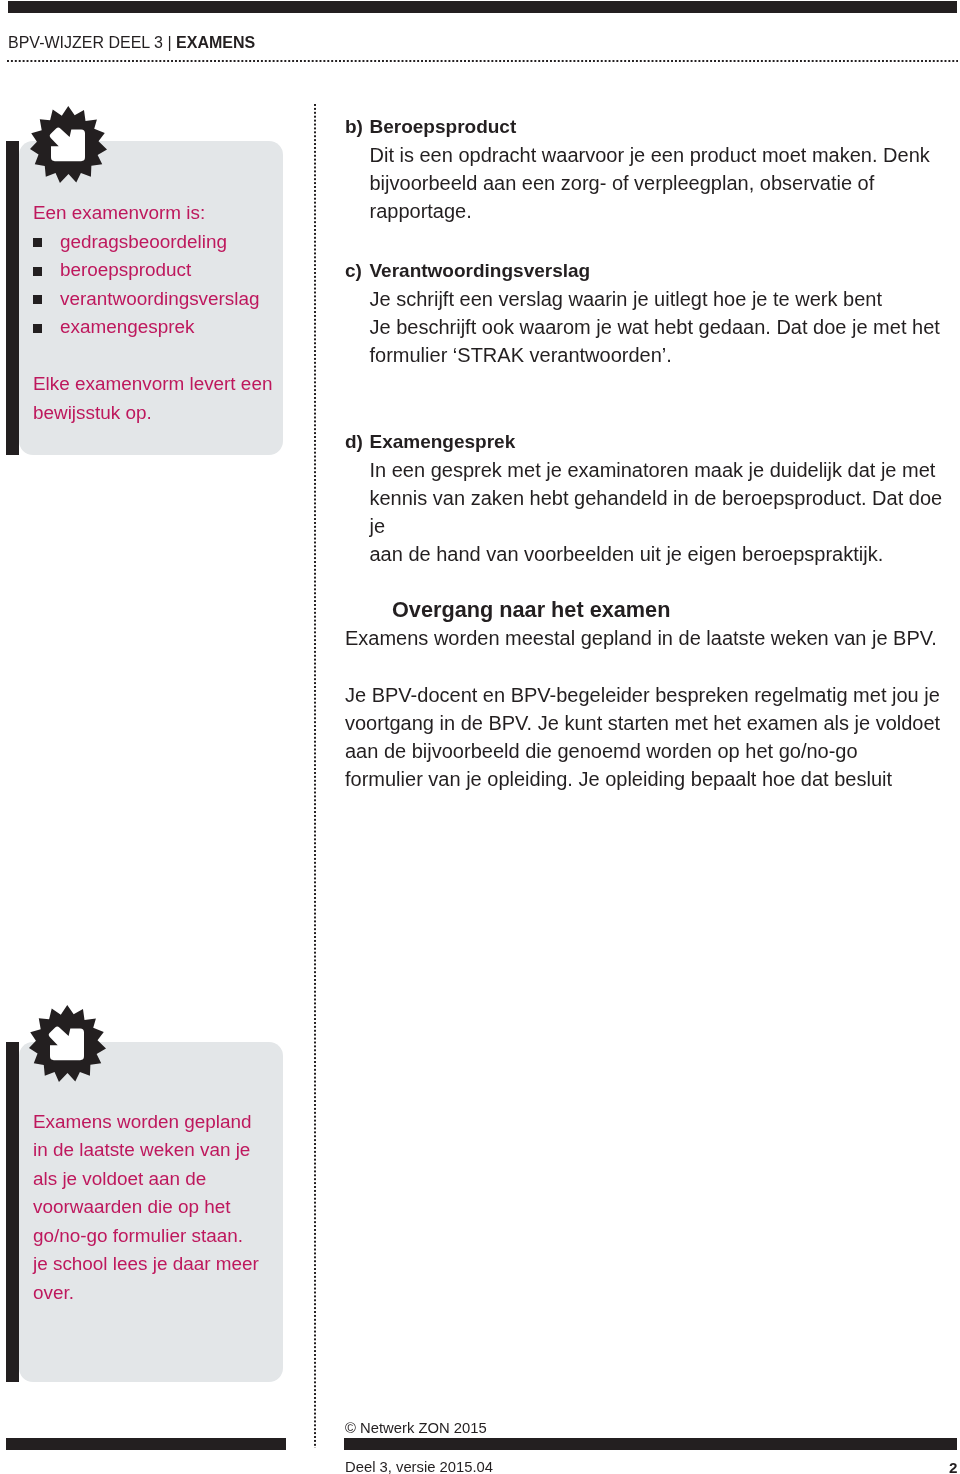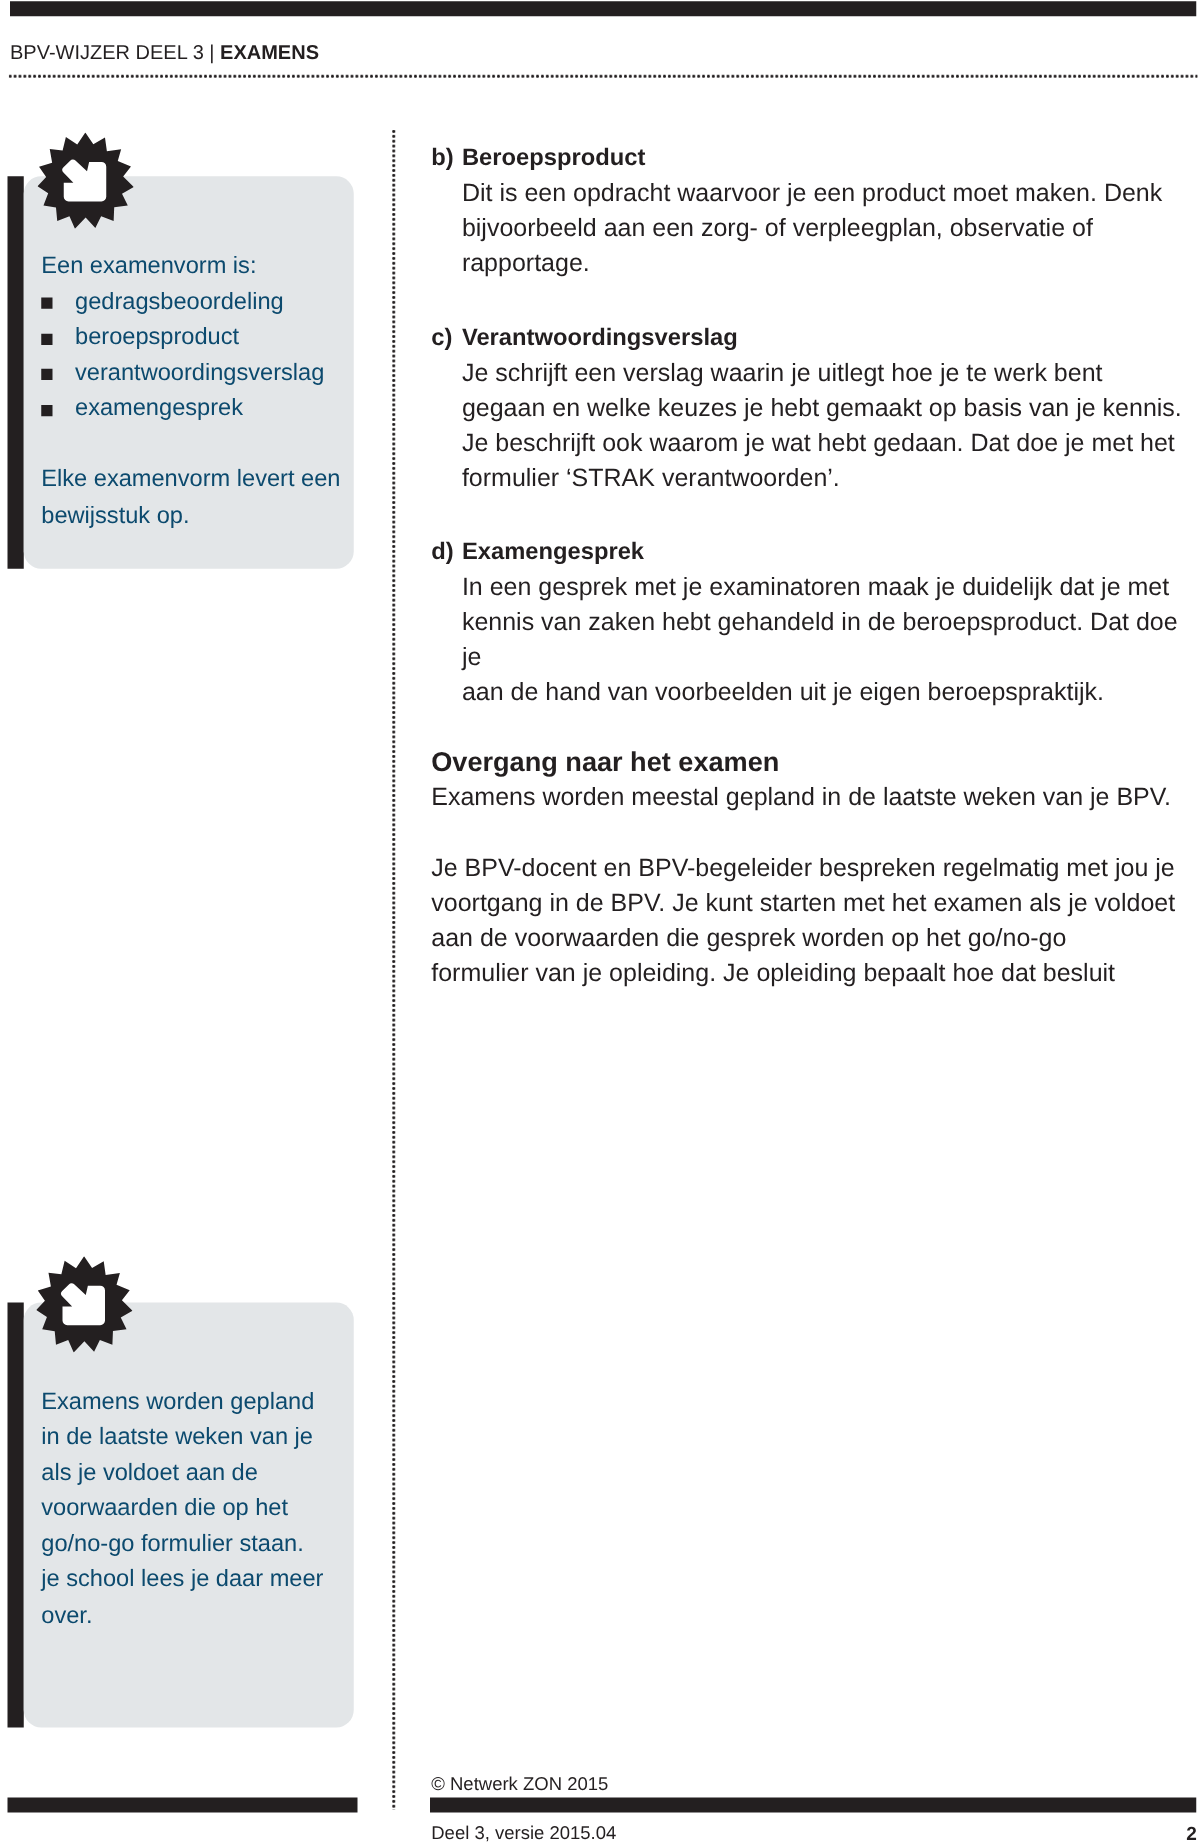--- a/index.html
+++ b/index.html
@@ -14,21 +14,21 @@
   .dotrow{position:absolute;left:7.2px;top:59.4px;width:951px;height:3.9px;
      background-image:radial-gradient(circle 1.35px at 1.15px 1.95px,#231f20 72%,rgba(255,255,255,0) 100%);
      background-size:3.92px 3.9px;background-repeat:repeat-x;}
   .dotcol{position:absolute;left:312.7px;top:103.5px;width:3.9px;height:1344px;
      background-image:radial-gradient(circle 1.35px at 1.95px 1.15px,#231f20 72%,rgba(255,255,255,0) 100%);
      background-size:3.9px 3.92px;background-repeat:repeat-y;}
 
   
   .cal-bar{position:absolute;width:13px;background:#231f20;}
   .cal-box{position:absolute;background:#e3e6e8;border-radius:14px;}
-  .cal-txt{position:absolute;font-size:18.9px;line-height:28.55px;color:#0c4a6e;}
+  .cal-txt{position:absolute;font-size:18.9px;line-height:28.55px;color:#be185d;}
   .cal-txt div{margin:0;}
   .bullets{margin:0;padding:0;list-style:none;}
   .bullets li{position:relative;padding-left:27px;}
   .bullets li .sq{position:absolute;left:-0.5px;top:10.5px;width:9px;height:9px;background:#231f20;}
   .star{position:absolute;}
 
   
   .blk{position:absolute;font-size:20px;line-height:28.2px;}
   .blk .lbl{position:absolute;left:0;top:0;font-weight:bold;font-size:19px;line-height:28.2px;}
   .ttl{font-weight:bold;font-size:19px;line-height:28.2px;}
@@ -99,42 +99,41 @@
     <div class="ind ttl">Beroepsproduct</div>
     <div class="ind">Dit is een opdracht waarvoor je een product moet maken. Denk</div>
     <div class="ind">bijvoorbeeld aan een zorg- of verpleegplan, observatie of</div>
     <div class="ind">rapportage.</div>
   </div>
 
   <div class="blk" style="left:345px;top:256.5px;width:615px;">
     <span class="lbl">c)</span>
     <div class="ind ttl">Verantwoordingsverslag</div>
     <div class="ind">Je schrijft een verslag waarin je uitlegt hoe je te werk bent</div>
-    <div class="ind">gegaan en welke keuzes je hebt gemaakt op basis van je kennis.</div>
     <div class="ind">Je beschrijft ook waarom je wat hebt gedaan. Dat doe je met het</div>
     <div class="ind">formulier ‘STRAK verantwoorden’.</div>
   </div>
 
   <div class="blk" style="left:345px;top:427.5px;width:615px;">
     <span class="lbl">d)</span>
     <div class="ind ttl">Examengesprek</div>
     <div class="ind">In een gesprek met je examinatoren maak je duidelijk dat je met</div>
     <div class="ind">kennis van zaken hebt gehandeld in de beroepsproduct. Dat doe je</div>
     <div class="ind">aan de hand van voorbeelden uit je eigen beroepspraktijk.</div>
   </div>
 
   <div class="blk" style="left:345px;top:595.5px;width:615px;">
-    <div style="font-size:21.7px;font-weight:bold;line-height:28.6px;">Overgang naar het examen</div>
+    <div style="font-size:21.7px;font-weight:bold;line-height:28.6px;margin-left:47px;">Overgang naar het examen</div>
     <div>Examens worden meestal gepland in de laatste weken van je BPV.</div>
   </div>
 
   <div class="blk" style="left:345px;top:680.5px;width:615px;">
     <div>Je BPV-docent en BPV-begeleider bespreken regelmatig met jou je</div>
     <div>voortgang in de BPV. Je kunt starten met het examen als je voldoet</div>
-    <div>aan de voorwaarden die gesprek worden op het go/no-go</div>
+    <div>aan de bijvoorbeeld die genoemd worden op het go/no-go</div>
     <div>formulier van je opleiding. Je opleiding bepaalt hoe dat besluit</div>
   </div>
 
   <div class="fbarL"></div>
   <div class="fbarR"></div>
   <div class="fcopy">© Netwerk ZON 2015</div>
   <div class="fver">Deel 3, versie 2015.04</div>
   <div class="fpage">2</div>
 
 </div>

